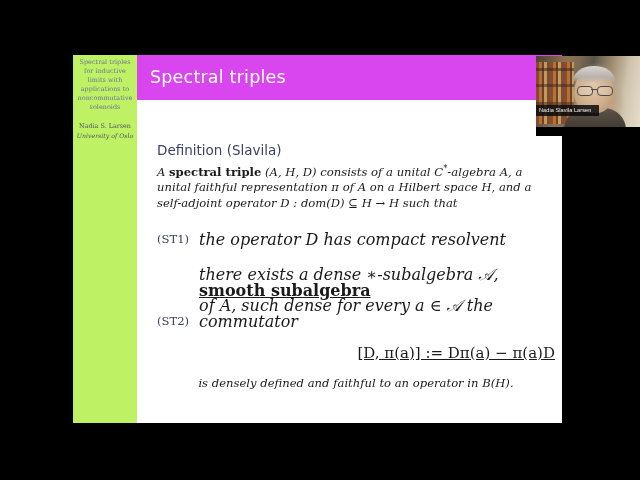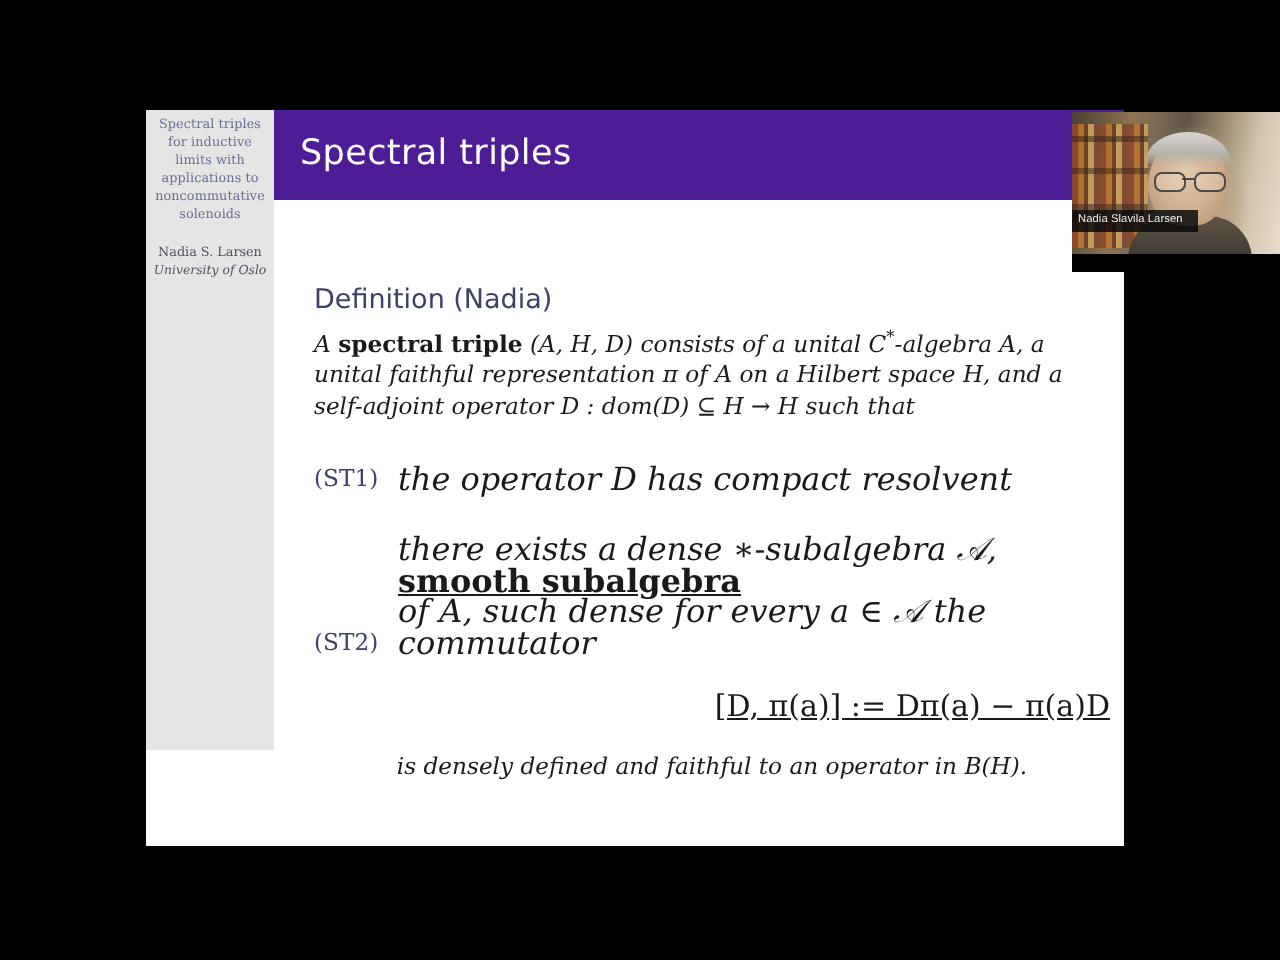--- a/index.html
+++ b/index.html
@@ -32,22 +32,22 @@
     background: #ffffff;
     overflow: hidden;
   }
 
   
   #slide-sidebar {
     position: absolute;
     left: 0;
     top: 0;
     width: 64px;
-    height: 320px;
-    background: #e5e5e5;
+    height: 368px;
+    background: #bef264;
     box-sizing: border-box;
     padding: 2px 3px 0 3px;
     text-align: center;
   }
   .sidebar-title {
     color: #6b6f96;
     font-family: "DejaVu Serif", serif;
     font-size: 6.4px;
     line-height: 9.1px;
     margin-top: 1px;
@@ -68,21 +68,21 @@
     line-height: 9.1px;
   }
 
   
   #slide-titlebar {
     position: absolute;
     left: 64px;
     top: 0;
     width: 425px;
     height: 45px;
-    background: #4c1d95;
+    background: #d946ef;
     text-decoration: underline;
   }
   #slide-title {
     position: absolute;
     left: 13px;
     top: 12px;
     color: #ffffff;
     font-family: "DejaVu Sans", sans-serif;
     font-size: 17.5px;
     letter-spacing: .2px;
@@ -293,21 +293,21 @@
       <div class="sidebar-inst">University of Oslo</div>
     </div>
 
     <div id="slide-titlebar">
       <div id="slide-title">Spectral triples</div>
     </div>
 
     <div id="slide-body">
       <div id="content">
 
-        <div class="def-head">Definition (Nadia)</div>
+        <div class="def-head">Definition (Slavila)</div>
 
         <p class="para">
           <span>A</span>
           <b>spectral triple</b>
           <span>(A, H, D) consists of a unital C</span><sup>*</sup><span>-algebra A, a</span>
           <span>unital faithful representation π of A on a Hilbert space H, and</span>
           <span>a self-adjoint operator D : dom(D) ⊆ H → H such that</span>
         </p>
 
         <div class="item-row">

